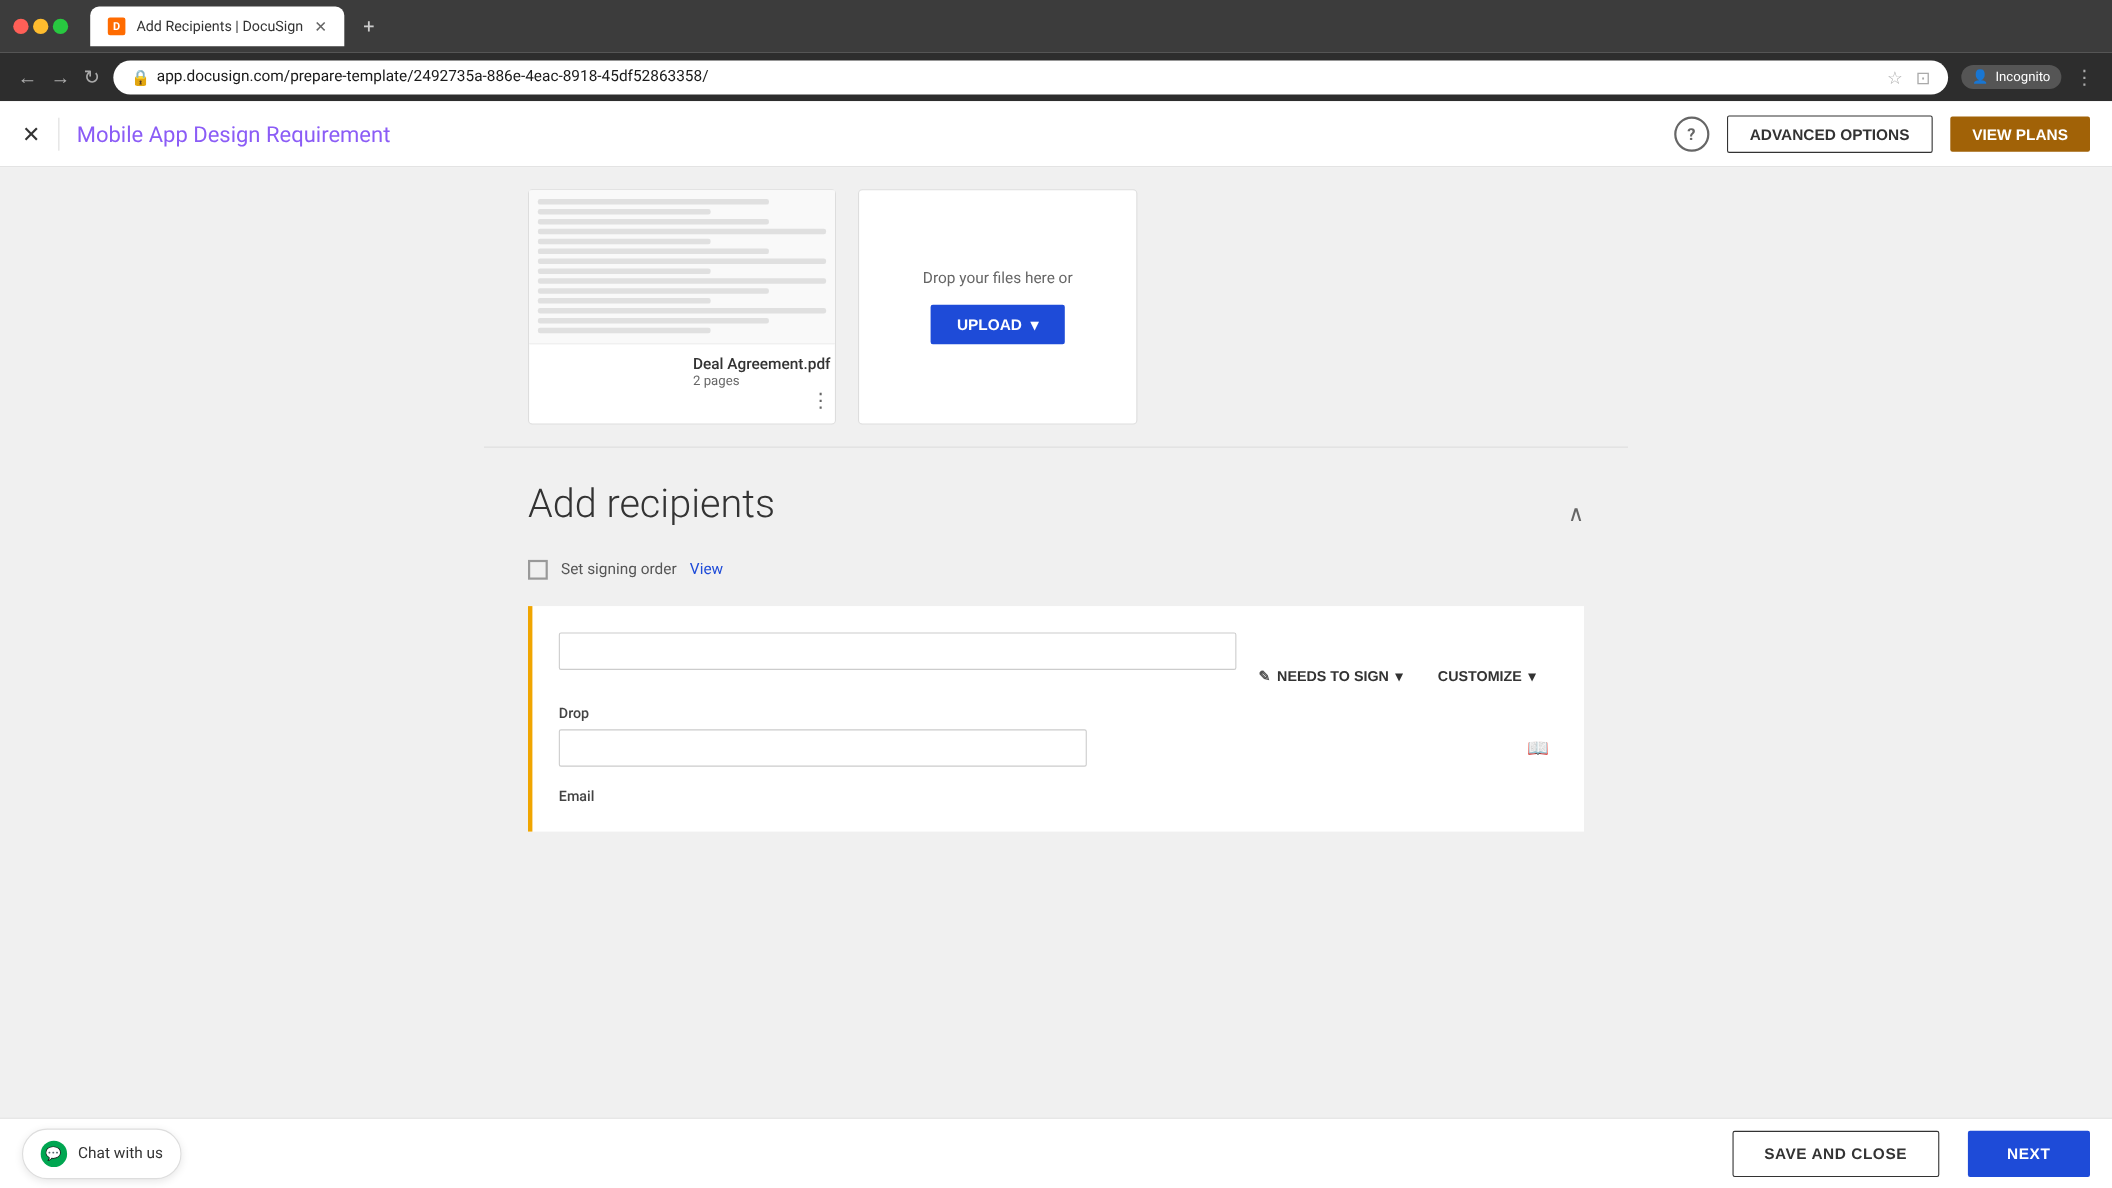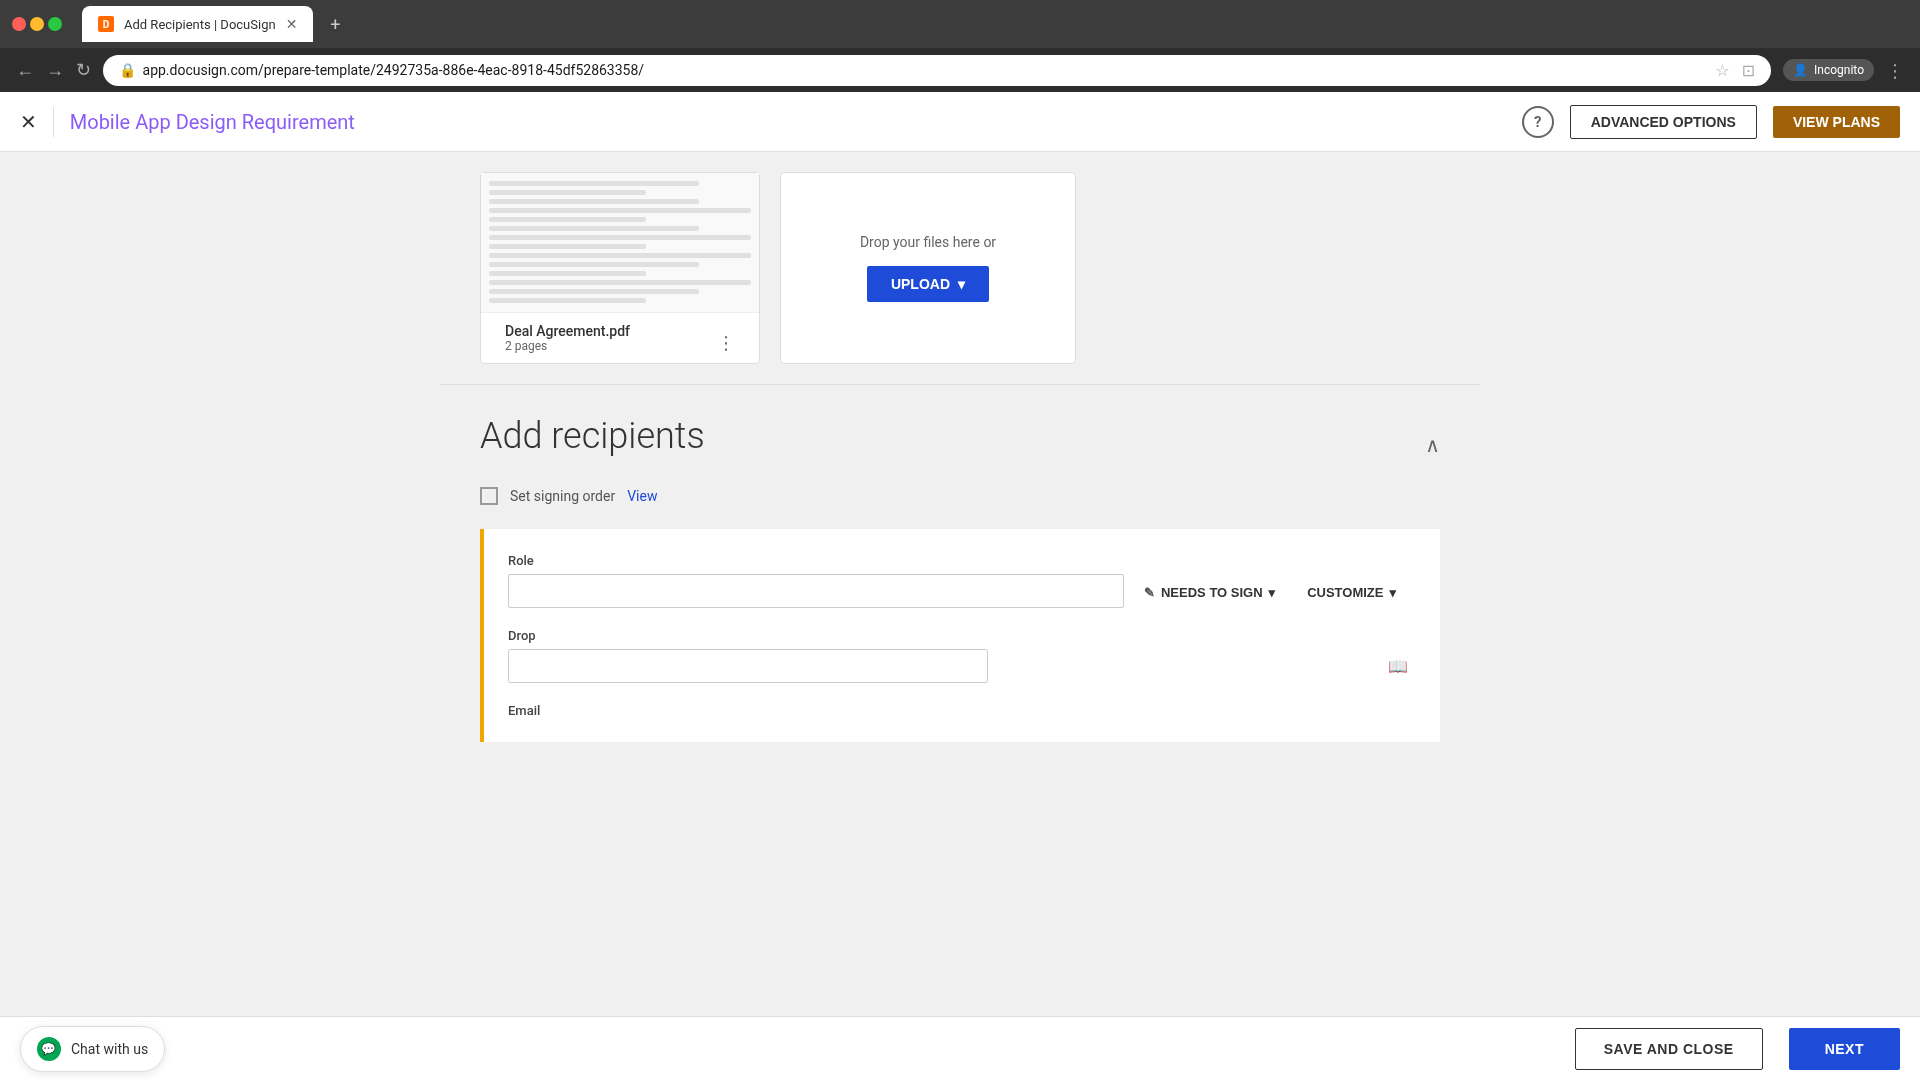--- a/index.html
+++ b/index.html
@@ -43,26 +43,26 @@
     .content-inner { padding: 0; max-width: 1200px; margin: 0 auto; }
 
     
     .doc-section { display: flex; gap: 20px; padding: 20px 120px; background: #f0f0f0; }
     .doc-card { background: white; border: 1px solid #ddd; border-radius: 4px; width: 280px; }
     .doc-preview { height: 140px; overflow: hidden; padding: 8px; background: #f9f9f9; border-bottom: 1px solid #eee; }
     .doc-preview-lines { }
     .doc-line { height: 5px; background: #e0e0e0; margin-bottom: 4px; border-radius: 2px; }
     .doc-line.short { width: 60%; }
     .doc-line.medium { width: 80%; }
-    .doc-footer { display: flex; align-items: flex-end; justify-content: space-between; padding: 10px 24px; }
+    .doc-footer { display: flex; align-items: flex-end; justify-content: space-between; padding: 10px 4px; flex-direction: column; }
     .doc-name { font-size: 14px; color: #333; font-weight: 500; }
     .doc-pages { font-size: 12px; color: #666; }
     .doc-menu { color: #666; font-size: 18px; cursor: pointer; }
 
-    .upload-card { background: white; border: 1px solid #ddd; border-radius: 4px; width: 296px; display: flex; flex-direction: column; align-items: center; justify-content: center; gap: 16px; padding: 20px; min-height: 180px; }
+    .upload-card { background: white; border: 1px solid #ddd; border-radius: 4px; width: 254px; display: flex; flex-direction: column; align-items: center; justify-content: center; gap: 16px; padding: 20px; min-height: 180px; }
     .drop-text { color: #666; font-size: 14px; }
     .upload-btn { background: #1e4bd8; color: white; border: none; padding: 10px 24px; font-size: 14px; font-weight: 600; cursor: pointer; border-radius: 2px; display: flex; align-items: center; gap: 8px; }
 
     
     .section-divider { height: 1px; background: #ddd; margin: 0 80px; }
 
     
     .recipients-section { padding: 30px 120px; }
     .section-header { display: flex; align-items: flex-end; justify-content: space-between; margin-bottom: 30px; }
     .section-title { font-size: 36px; font-weight: 300; color: #333; }
@@ -201,21 +201,20 @@
         <span class="checkbox"></span>
         <span class="signing-order-label">Set signing order</span>
         <a class="view-link" href="#">View</a>
       </div>
 
       <div class="recipient-form">
         <div class="form-row">
 
           <div>
             <div class="form-group">
-              <label class="form-label">Role</label>
               <input class="form-input" type="text" style="">
             </div>
           </div>
 
           <div class="role-actions">
             <button class="needs-to-sign-btn">
               <span style="color:#555;">✎</span>
               <span>NEEDS TO SIGN</span>
               <span>▾</span>
             </button>

